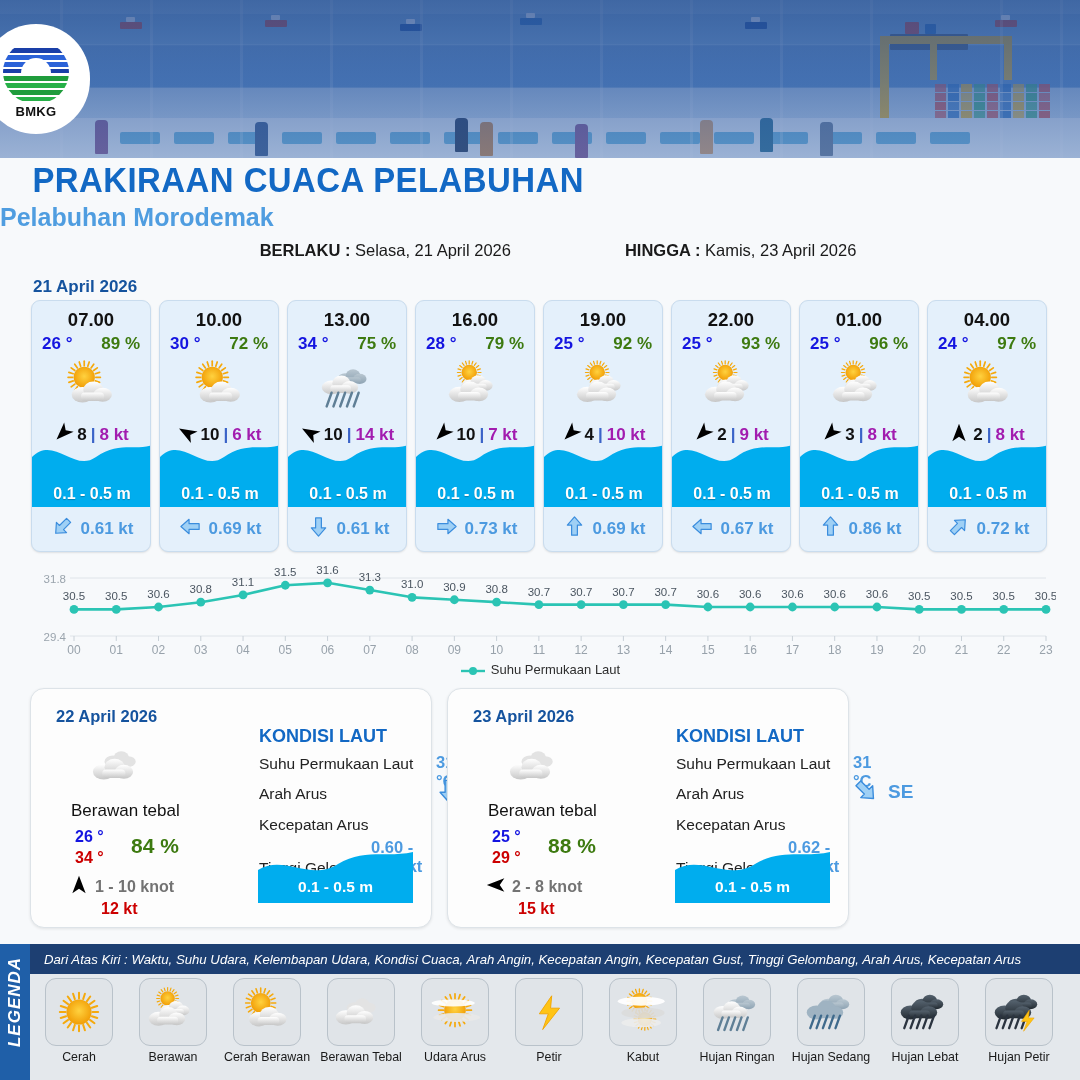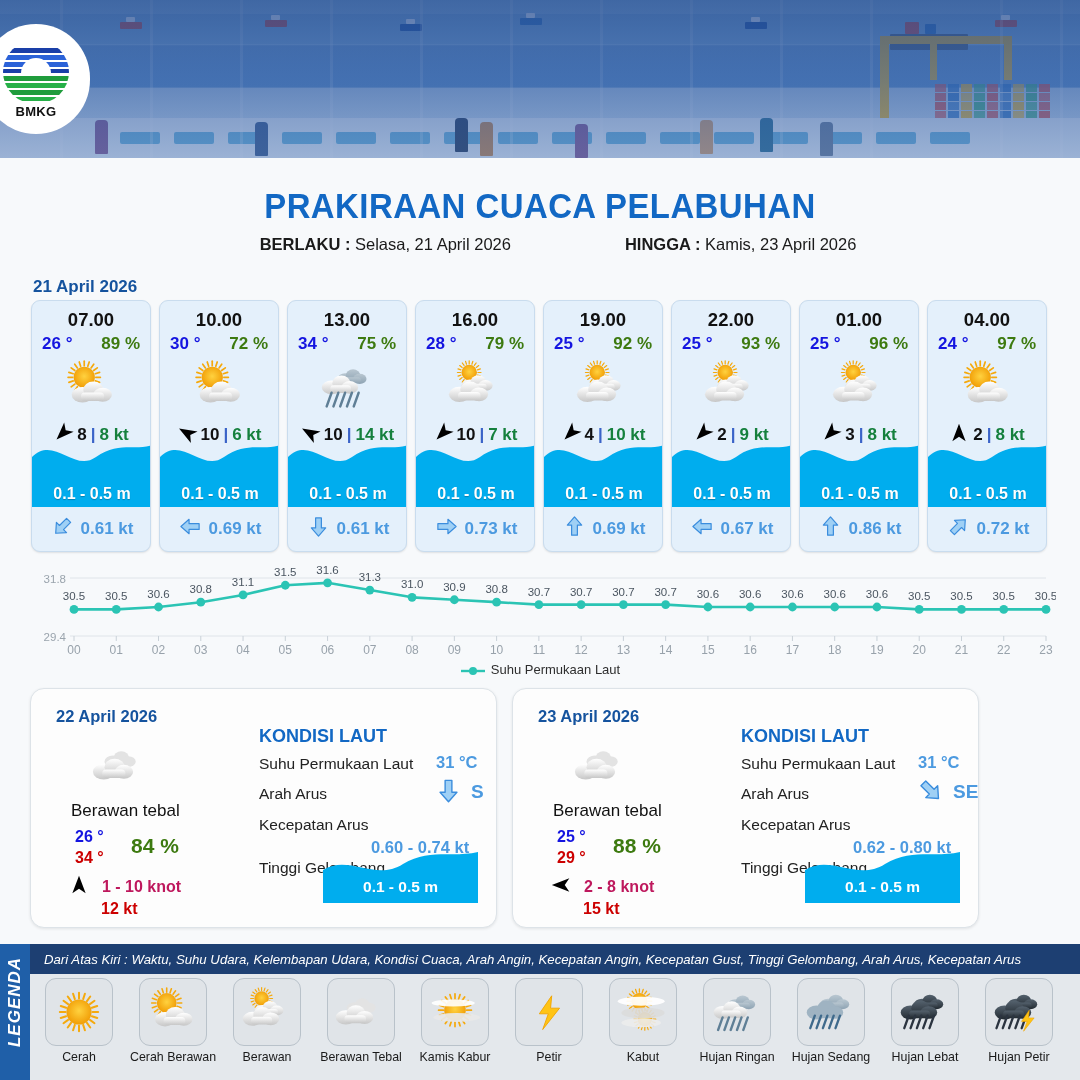--- a/index.html
+++ b/index.html
@@ -42,21 +42,21 @@
 
   .hdr-text { position:absolute; left:106px; top:30px; z-index:5; }
   .hdr-l1 { font-size:18.5px; font-weight:bold; color:#fff; letter-spacing:.4px;
     text-shadow:0 1px 3px rgba(0,0,0,.55); }
   .hdr-l2 { font-size:27px; font-weight:bold; color:#fff; margin-top:6px; letter-spacing:-.2px;
     text-shadow:0 2px 4px rgba(0,0,0,.55); }
   .hdr-l3 { font-size:15.5px; color:#fff; margin-top:8px; letter-spacing:-.1px;
     text-shadow:0 1px 3px rgba(0,0,0,.5); }
 
   
-  .title-wrap { text-align:center; padding-top:28px; }
+  .title-wrap { text-align:left; padding-top:2px; }
   .t-main { font-size:35px; font-weight:bold; color:#1268c4; letter-spacing:.5px;
      font-stretch:condensed; transform:scaleX(.94); }
   .t-sub { font-size:25px; font-weight:bold; color:#4f9de0; margin-top:3px; }
   .t-valid { margin-top:9px; font-size:16.5px; color:#1a1a1a; display:flex;
     justify-content:center; gap:78px; }
   .t-valid b { font-weight:bold;margin-left:36px; }
   .t-valid span { font-weight:normal; }
 
   
   .date-label { position:absolute; left:33px; top:277px; font-size:17px;
@@ -69,49 +69,49 @@
     border:1px solid #c9dcee; border-radius:9px; position:relative;
     overflow:hidden; box-shadow:0 1px 2px rgba(0,0,0,.10); }
   .c-time { text-align:center; font-size:18.5px; font-weight:bold; color:#111; margin-top:8px; }
   .c-row { display:flex; justify-content:space-between; padding:3px 10px 0 10px; }
   .c-temp { font-size:17px; font-weight:bold; color:#1414e0; }
   .c-hum  { font-size:17px; font-weight:bold; color:#3d7a10; }
   .c-icon { height:62px; display:flex; align-items:center; justify-content:center; margin-top:2px; }
   .c-wind { display:flex; align-items:center; justify-content:center; gap:4px;
      height:34px; font-size:17px; font-weight:bold; color:#111; }
   .c-wind .bar { color:#3a63c8; font-weight:bold; }
-  .c-gust { color:#15803d; font-weight:bold; }
+  .c-gust { color:#a21caf; font-weight:bold; }
   .c-wave-wrap { position:absolute; left:0; bottom:44px; width:120px; height:76px; }
   .c-wave-text { position:absolute; left:0; bottom:4px; width:120px; text-align:center;
     font-size:16px; font-weight:bold; color:#fff; text-shadow:0 1px 1px rgba(0,0,0,.25); }
   .c-cur { position:absolute; left:0; bottom:4px; width:120px; height:36px;
     display:flex; align-items:center; justify-content:center; gap:7px;
     font-size:17px; font-weight:bold; color:#4c9ae0; }
 
   
   .warrow { width:20px; height:20px; display:inline-block; }
 
   
   .chart-box { position:absolute; left:24px; top:560px; width:1032px; height:120px; }
   .chart-legend { position:absolute; left:0; top:662px; width:1080px; text-align:center;
     font-size:13px; color:#2e2e2e; }
   .chart-legend .dash { display:inline-block; vertical-align:middle; margin-right:5px; }
 
   
   .daypanels { position:absolute; left:30px; top:688px; width:1020px; display:flex; gap:15px; }
-  .daypanel { width:467px; height:240px; background:#fdfdfd; border:1px solid #dde3e8;
+  .daypanel { width:402px; height:240px; background:#fdfdfd; border:1px solid #dde3e8;
     border-radius:14px; position:relative; box-shadow:0 1px 3px rgba(0,0,0,.09); }
   .dp-date { position:absolute; left:25px; top:18px; font-size:16.5px; font-weight:bold; color:#15539e; }
   .dp-icon { position:absolute; left:60px; top:48px; }
   .dp-cond { position:absolute; left:40px; top:112px; font-size:17px; color:#111; }
   .dp-tmin { position:absolute; left:44px; top:139px; font-size:16px; font-weight:bold; color:#1414e0; }
   .dp-tmax { position:absolute; left:44px; top:160px; font-size:16px; font-weight:bold; color:#cc0000; }
   .dp-hum { position:absolute; left:100px; top:145px; font-size:21px; font-weight:bold; color:#3d7a10; }
-  .dp-windrow { position:absolute; left:38px; top:186px; display:flex; align-items:center; gap:13px;
-    font-size:16px; font-weight:bold; color:#be185d; }
+  .dp-windrow { position:absolute; left:38px; top:186px; display:flex; align-items:center; gap:6px;
+    font-size:16px; font-weight:bold; color:#737373; }
   .dp-gust { position:absolute; left:70px; top:211px; font-size:16px; font-weight:bold; color:#cc0000; }
 
   .dp-sea-title { position:absolute; left:228px; top:37px; font-size:18px; font-weight:bold; color:#1268c4; }
   .dp-lbl { position:absolute; font-size:15.5px; color:#222; }
   .dp-val { position:absolute; font-size:16.5px; font-weight:bold; color:#4c9ae0; }
   .dp-wave { position:absolute; right:18px; bottom:24px; width:155px; height:55px; }
   .dp-wave-txt { position:absolute; left:0; bottom:7px; width:155px; text-align:center;
     font-size:15.5px; font-weight:bold; color:#fff; }
 
   
@@ -267,20 +267,21 @@
           <div class="lg-band" style="top:57px;height:4px;background:#27b048;"></div>
         </div>
         <div class="logo-text">BMKG</div>
       </div>
     </div>
 
   </div>
 
   <div class="title-wrap">
     <div class="t-main">PRAKIRAAN CUACA PELABUHAN</div>
+    <div class="t-sub">Pelabuhan Morodemak</div>
     <div class="t-valid">
       <div><b>BERLAKU :</b>
            <span>Selasa, 21 April 2026</span></div>
       <div><b>HINGGA :</b>
            <span>Kamis, 23 April 2026</span></div>
     </div>
   </div>
 
   <div class="date-label">21 April 2026</div>
 
@@ -1210,72 +1211,20 @@
               <line x1="42.13525491562421" y1="21.1832212156129" x2="47.21588164029888" y2="17.49192983121617" stroke="#f5a90c" stroke-width="2.24" stroke-linecap="round"></line>
               <line x1="44.265847744427305" y1="25.364745084375784" x2="50.23848266676087" y2="23.42411835970111" stroke="#f5a90c" stroke-width="2.24" stroke-linecap="round"></line>
             </svg>
           </div>
                  <div class="leg-cap">Cerah</div>
         </div>
         <div class="leg-item">
           <div class="leg-box">
             <svg width="54" height="54" viewBox="0 0 60 60">
               <defs>
-      <radialGradient id="sg54cerah-berawan" cx="50%" cy="45%">
-        <stop offset="0%" stop-color="#ffd23f"></stop>
-                  <stop offset="100%" stop-color="#f2a10a"></stop>
-      </radialGradient>
-      <linearGradient id="cg54cerah-berawan" x1="0" y1="0" x2="0" y2="1">
-        <stop offset="0%" stop-color="#ffffff"></stop>
-                  <stop offset="100%" stop-color="#c7c7c7"></stop>
-      </linearGradient>
-      <linearGradient id="dg54cerah-berawan" x1="0" y1="0" x2="0" y2="1">
-        <stop offset="0%" stop-color="#b9c7d1"></stop>
-                  <stop offset="100%" stop-color="#8ea3b3"></stop>
-      </linearGradient>
-      <linearGradient id="kg54cerah-berawan" x1="0" y1="0" x2="0" y2="1">
-        <stop offset="0%" stop-color="#55626e"></stop>
-                  <stop offset="100%" stop-color="#222a31"></stop>
-      </linearGradient>
-    </defs>
-              <circle cx="23" cy="20" r="11" fill="url(#sg54cerah-berawan)"></circle>
-              <line x1="35" y1="20" x2="39.72" y2="20" stroke="#f5a90c" stroke-width="1.76" stroke-linecap="round"></line>
-              <line x1="34.412678195541844" y1="23.70820393249937" x2="38.901664952454965" y2="25.16676414594912" stroke="#f5a90c" stroke-width="1.76" stroke-linecap="round"></line>
-              <line x1="32.70820393249937" y1="27.053423027509677" x2="36.52676414594912" y2="29.82776941833015" stroke="#f5a90c" stroke-width="1.76" stroke-linecap="round"></line>
-              <line x1="30.053423027509677" y1="29.70820393249937" x2="32.82776941833015" y2="33.52676414594912" stroke="#f5a90c" stroke-width="1.76" stroke-linecap="round"></line>
-              <line x1="26.70820393249937" y1="31.412678195541844" x2="28.16676414594912" y2="35.901664952454965" stroke="#f5a90c" stroke-width="1.76" stroke-linecap="round"></line>
-              <line x1="23" y1="32" x2="23" y2="36.72" stroke="#f5a90c" stroke-width="1.76" stroke-linecap="round"></line>
-              <line x1="19.29179606750063" y1="31.412678195541844" x2="17.83323585405088" y2="35.901664952454965" stroke="#f5a90c" stroke-width="1.76" stroke-linecap="round"></line>
-              <line x1="15.946576972490323" y1="29.70820393249937" x2="13.17223058166985" y2="33.52676414594912" stroke="#f5a90c" stroke-width="1.76" stroke-linecap="round"></line>
-              <line x1="13.291796067500632" y1="27.05342302750968" x2="9.47323585405088" y2="29.827769418330153" stroke="#f5a90c" stroke-width="1.76" stroke-linecap="round"></line>
-              <line x1="11.587321804458158" y1="23.70820393249937" x2="7.098335047545033" y2="25.166764145949124" stroke="#f5a90c" stroke-width="1.76" stroke-linecap="round"></line>
-              <line x1="11" y1="20" x2="6.280000000000001" y2="20.000000000000004" stroke="#f5a90c" stroke-width="1.76" stroke-linecap="round"></line>
-              <line x1="11.587321804458155" y1="16.291796067500638" x2="7.09833504754503" y2="14.833235854050887" stroke="#f5a90c" stroke-width="1.76" stroke-linecap="round"></line>
-              <line x1="13.291796067500629" y1="12.946576972490323" x2="9.473235854050877" y2="10.17223058166985" stroke="#f5a90c" stroke-width="1.76" stroke-linecap="round"></line>
-              <line x1="15.946576972490321" y1="10.291796067500632" x2="13.172230581669847" y2="6.4732358540508805" stroke="#f5a90c" stroke-width="1.76" stroke-linecap="round"></line>
-              <line x1="19.29179606750063" y1="8.587321804458158" x2="17.833235854050876" y2="4.098335047545033" stroke="#f5a90c" stroke-width="1.76" stroke-linecap="round"></line>
-              <line x1="22.999999999999996" y1="8" x2="22.999999999999996" y2="3.280000000000001" stroke="#f5a90c" stroke-width="1.76" stroke-linecap="round"></line>
-              <line x1="26.708203932499366" y1="8.587321804458156" x2="28.166764145949116" y2="4.0983350475450315" stroke="#f5a90c" stroke-width="1.76" stroke-linecap="round"></line>
-              <line x1="30.053423027509673" y1="10.291796067500629" x2="32.82776941833015" y2="6.473235854050877" stroke="#f5a90c" stroke-width="1.76" stroke-linecap="round"></line>
-              <line x1="32.708203932499366" y1="12.94657697249032" x2="36.526764145949116" y2="10.172230581669846" stroke="#f5a90c" stroke-width="1.76" stroke-linecap="round"></line>
-              <line x1="34.412678195541844" y1="16.291796067500627" x2="38.901664952454965" y2="14.833235854050876" stroke="#f5a90c" stroke-width="1.76" stroke-linecap="round"></line>
-              <g transform="translate(10,22) scale(0.8)">
-     <ellipse cx="14" cy="20" rx="14" ry="10" fill="url(#cg54cerah-berawan)"></ellipse>
-     <ellipse cx="28" cy="14" rx="13" ry="11" fill="url(#cg54cerah-berawan)"></ellipse>
-     <ellipse cx="40" cy="20" rx="12" ry="9" fill="url(#cg54cerah-berawan)"></ellipse>
-     <rect x="12" y="17" width="30" height="11" rx="5" fill="url(#cg54cerah-berawan)"></rect>
-              </g>
-            </svg>
-          </div>
-                 <div class="leg-cap">Cerah Berawan</div>
-        </div>
-        <div class="leg-item">
-          <div class="leg-box">
-            <svg width="54" height="54" viewBox="0 0 60 60">
-              <defs>
       <radialGradient id="sg54berawan" cx="50%" cy="45%">
         <stop offset="0%" stop-color="#ffd23f"></stop>
                   <stop offset="100%" stop-color="#f2a10a"></stop>
       </radialGradient>
       <linearGradient id="cg54berawan" x1="0" y1="0" x2="0" y2="1">
         <stop offset="0%" stop-color="#ffffff"></stop>
                   <stop offset="100%" stop-color="#c7c7c7"></stop>
       </linearGradient>
       <linearGradient id="dg54berawan" x1="0" y1="0" x2="0" y2="1">
         <stop offset="0%" stop-color="#b9c7d1"></stop>
@@ -1320,20 +1269,72 @@
      <rect x="12" y="17" width="30" height="11" rx="5" fill="url(#cg54berawan)"></rect>
               </g>
             </svg>
           </div>
                  <div class="leg-cap">Berawan</div>
         </div>
         <div class="leg-item">
           <div class="leg-box">
             <svg width="54" height="54" viewBox="0 0 60 60">
               <defs>
+      <radialGradient id="sg54cerah-berawan" cx="50%" cy="45%">
+        <stop offset="0%" stop-color="#ffd23f"></stop>
+                  <stop offset="100%" stop-color="#f2a10a"></stop>
+      </radialGradient>
+      <linearGradient id="cg54cerah-berawan" x1="0" y1="0" x2="0" y2="1">
+        <stop offset="0%" stop-color="#ffffff"></stop>
+                  <stop offset="100%" stop-color="#c7c7c7"></stop>
+      </linearGradient>
+      <linearGradient id="dg54cerah-berawan" x1="0" y1="0" x2="0" y2="1">
+        <stop offset="0%" stop-color="#b9c7d1"></stop>
+                  <stop offset="100%" stop-color="#8ea3b3"></stop>
+      </linearGradient>
+      <linearGradient id="kg54cerah-berawan" x1="0" y1="0" x2="0" y2="1">
+        <stop offset="0%" stop-color="#55626e"></stop>
+                  <stop offset="100%" stop-color="#222a31"></stop>
+      </linearGradient>
+    </defs>
+              <circle cx="23" cy="20" r="11" fill="url(#sg54cerah-berawan)"></circle>
+              <line x1="35" y1="20" x2="39.72" y2="20" stroke="#f5a90c" stroke-width="1.76" stroke-linecap="round"></line>
+              <line x1="34.412678195541844" y1="23.70820393249937" x2="38.901664952454965" y2="25.16676414594912" stroke="#f5a90c" stroke-width="1.76" stroke-linecap="round"></line>
+              <line x1="32.70820393249937" y1="27.053423027509677" x2="36.52676414594912" y2="29.82776941833015" stroke="#f5a90c" stroke-width="1.76" stroke-linecap="round"></line>
+              <line x1="30.053423027509677" y1="29.70820393249937" x2="32.82776941833015" y2="33.52676414594912" stroke="#f5a90c" stroke-width="1.76" stroke-linecap="round"></line>
+              <line x1="26.70820393249937" y1="31.412678195541844" x2="28.16676414594912" y2="35.901664952454965" stroke="#f5a90c" stroke-width="1.76" stroke-linecap="round"></line>
+              <line x1="23" y1="32" x2="23" y2="36.72" stroke="#f5a90c" stroke-width="1.76" stroke-linecap="round"></line>
+              <line x1="19.29179606750063" y1="31.412678195541844" x2="17.83323585405088" y2="35.901664952454965" stroke="#f5a90c" stroke-width="1.76" stroke-linecap="round"></line>
+              <line x1="15.946576972490323" y1="29.70820393249937" x2="13.17223058166985" y2="33.52676414594912" stroke="#f5a90c" stroke-width="1.76" stroke-linecap="round"></line>
+              <line x1="13.291796067500632" y1="27.05342302750968" x2="9.47323585405088" y2="29.827769418330153" stroke="#f5a90c" stroke-width="1.76" stroke-linecap="round"></line>
+              <line x1="11.587321804458158" y1="23.70820393249937" x2="7.098335047545033" y2="25.166764145949124" stroke="#f5a90c" stroke-width="1.76" stroke-linecap="round"></line>
+              <line x1="11" y1="20" x2="6.280000000000001" y2="20.000000000000004" stroke="#f5a90c" stroke-width="1.76" stroke-linecap="round"></line>
+              <line x1="11.587321804458155" y1="16.291796067500638" x2="7.09833504754503" y2="14.833235854050887" stroke="#f5a90c" stroke-width="1.76" stroke-linecap="round"></line>
+              <line x1="13.291796067500629" y1="12.946576972490323" x2="9.473235854050877" y2="10.17223058166985" stroke="#f5a90c" stroke-width="1.76" stroke-linecap="round"></line>
+              <line x1="15.946576972490321" y1="10.291796067500632" x2="13.172230581669847" y2="6.4732358540508805" stroke="#f5a90c" stroke-width="1.76" stroke-linecap="round"></line>
+              <line x1="19.29179606750063" y1="8.587321804458158" x2="17.833235854050876" y2="4.098335047545033" stroke="#f5a90c" stroke-width="1.76" stroke-linecap="round"></line>
+              <line x1="22.999999999999996" y1="8" x2="22.999999999999996" y2="3.280000000000001" stroke="#f5a90c" stroke-width="1.76" stroke-linecap="round"></line>
+              <line x1="26.708203932499366" y1="8.587321804458156" x2="28.166764145949116" y2="4.0983350475450315" stroke="#f5a90c" stroke-width="1.76" stroke-linecap="round"></line>
+              <line x1="30.053423027509673" y1="10.291796067500629" x2="32.82776941833015" y2="6.473235854050877" stroke="#f5a90c" stroke-width="1.76" stroke-linecap="round"></line>
+              <line x1="32.708203932499366" y1="12.94657697249032" x2="36.526764145949116" y2="10.172230581669846" stroke="#f5a90c" stroke-width="1.76" stroke-linecap="round"></line>
+              <line x1="34.412678195541844" y1="16.291796067500627" x2="38.901664952454965" y2="14.833235854050876" stroke="#f5a90c" stroke-width="1.76" stroke-linecap="round"></line>
+              <g transform="translate(10,22) scale(0.8)">
+     <ellipse cx="14" cy="20" rx="14" ry="10" fill="url(#cg54cerah-berawan)"></ellipse>
+     <ellipse cx="28" cy="14" rx="13" ry="11" fill="url(#cg54cerah-berawan)"></ellipse>
+     <ellipse cx="40" cy="20" rx="12" ry="9" fill="url(#cg54cerah-berawan)"></ellipse>
+     <rect x="12" y="17" width="30" height="11" rx="5" fill="url(#cg54cerah-berawan)"></rect>
+              </g>
+            </svg>
+          </div>
+                 <div class="leg-cap">Cerah Berawan</div>
+        </div>
+        <div class="leg-item">
+          <div class="leg-box">
+            <svg width="54" height="54" viewBox="0 0 60 60">
+              <defs>
       <radialGradient id="sg54berawan-tebal" cx="50%" cy="45%">
         <stop offset="0%" stop-color="#ffd23f"></stop>
                   <stop offset="100%" stop-color="#f2a10a"></stop>
       </radialGradient>
       <linearGradient id="cg54berawan-tebal" x1="0" y1="0" x2="0" y2="1">
         <stop offset="0%" stop-color="#ffffff"></stop>
                   <stop offset="100%" stop-color="#c7c7c7"></stop>
       </linearGradient>
       <linearGradient id="dg54berawan-tebal" x1="0" y1="0" x2="0" y2="1">
         <stop offset="0%" stop-color="#b9c7d1"></stop>
@@ -1399,21 +1400,21 @@
               <line x1="25.98277907312568" y1="15.636265288163004" x2="24.363530022600955" y2="10.652729142776398" stroke="#f5a90c" stroke-width="1.92" stroke-linecap="round"></line>
               <line x1="29.999999999999996" y1="15" x2="29.999999999999996" y2="9.759999999999998" stroke="#f5a90c" stroke-width="1.92" stroke-linecap="round"></line>
               <line x1="34.017220926874316" y1="15.636265288163003" x2="35.63646997739904" y2="10.652729142776394" stroke="#f5a90c" stroke-width="1.92" stroke-linecap="round"></line>
               <line x1="37.64120827980215" y1="17.482779073125684" x2="40.72120300181471" y2="13.243530022600956" stroke="#f5a90c" stroke-width="1.92" stroke-linecap="round"></line>
               <line x1="40.517220926874316" y1="20.358791720197846" x2="44.75646997739904" y2="17.278796998185285" stroke="#f5a90c" stroke-width="1.92" stroke-linecap="round"></line>
               <line x1="42.363734711837" y1="23.98277907312568" x2="47.347270857223606" y2="22.363530022600955" stroke="#f5a90c" stroke-width="1.92" stroke-linecap="round"></line>
               <ellipse cx="28" cy="20" rx="24" ry="4" fill="#fff" opacity=".9"></ellipse>
          <ellipse cx="32" cy="36" rx="26" ry="5" fill="#e8e8e8" opacity=".92"></ellipse>
             </svg>
           </div>
-                 <div class="leg-cap">Kamis Kabur</div>
+                 <div class="leg-cap">Udara Arus</div>
         </div>
         <div class="leg-item">
           <div class="leg-box">
             <svg width="54" height="54" viewBox="0 0 60 60">
               <defs>
       <radialGradient id="sg54petir" cx="50%" cy="45%">
         <stop offset="0%" stop-color="#ffd23f"></stop>
                   <stop offset="100%" stop-color="#f2a10a"></stop>
       </radialGradient>
       <linearGradient id="cg54petir" x1="0" y1="0" x2="0" y2="1">

